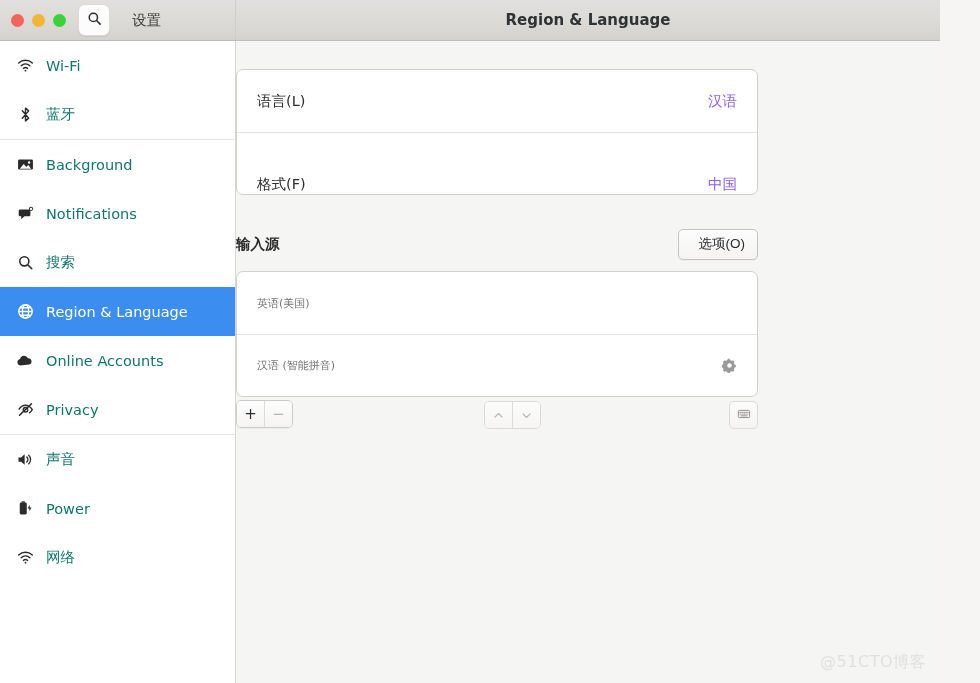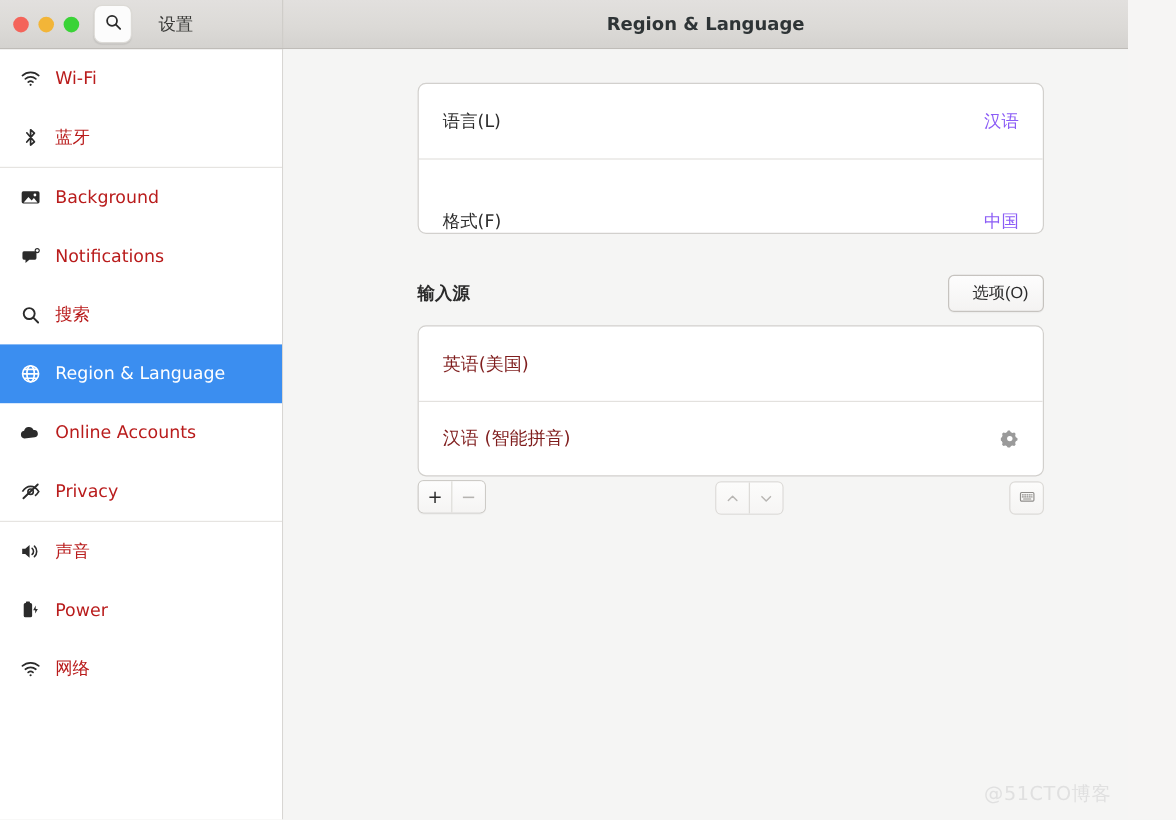--- a/index.html
+++ b/index.html
@@ -117,21 +117,21 @@
   .side-item .ico {
     width: 26px;
     flex: 0 0 26px;
     display: flex;
     align-items: center;
     justify-content: center;
     color: #2b2b2b;
   }
   .side-item .lbl {
     font-size: 14.5px;
-    color: #b91c1c;
+    color: #0f766e;
     margin-left: 8px;
     white-space: nowrap;
   }
   .side-item.selected {
     background: #3b8ef0;
   }
   .side-item.selected .lbl { color: #ffffff; }
   .side-item.selected .ico { color: #ffffff; }
   .side-sep {
     height: 1px;
@@ -146,21 +146,20 @@
     overflow: hidden;
     position: relative;
   }
   .main-inner {
     padding: 28px 0 0 0;
     width: 100%;
     box-sizing: border-box;
   }
   .content-col {
     width: 522px;
-    margin-left: 112px;
   }
 
   .card {
     background: #ffffff;
     border: 1px solid #d2d0cd;
     border-radius: 7px;
     overflow: hidden;
   }
   .row {
     height: 62px;
@@ -209,21 +208,21 @@
   .is-row {
     height: 62px;
     display: flex;
     align-items: center;
     justify-content: space-between;
     padding: 0 20px;
     box-sizing: border-box;
     cursor: pointer;
   }
   .is-row + .is-row { border-top: 1px solid #e3e1de; }
-  .is-row .islabel { font-size: 15px; color: #7f1d1d; }
+  .is-row .islabel { font-size: 11px; color: #737373; }
   .gear { color: #9a9a9a; display: flex; align-items: center; cursor: pointer; }
 
   
   .toolbar {
     margin-top: 2px;
     height: 30px;
     display: flex;
     align-items: center;
     position: relative;
   }

